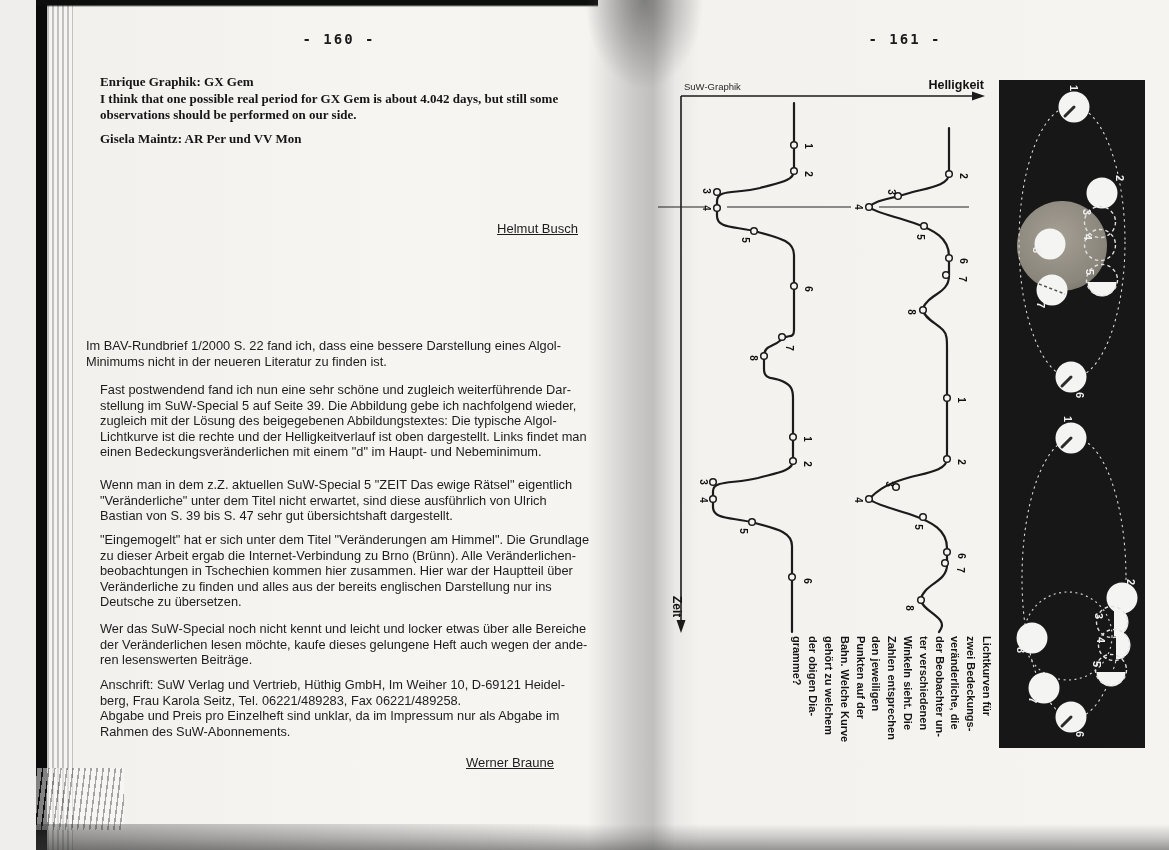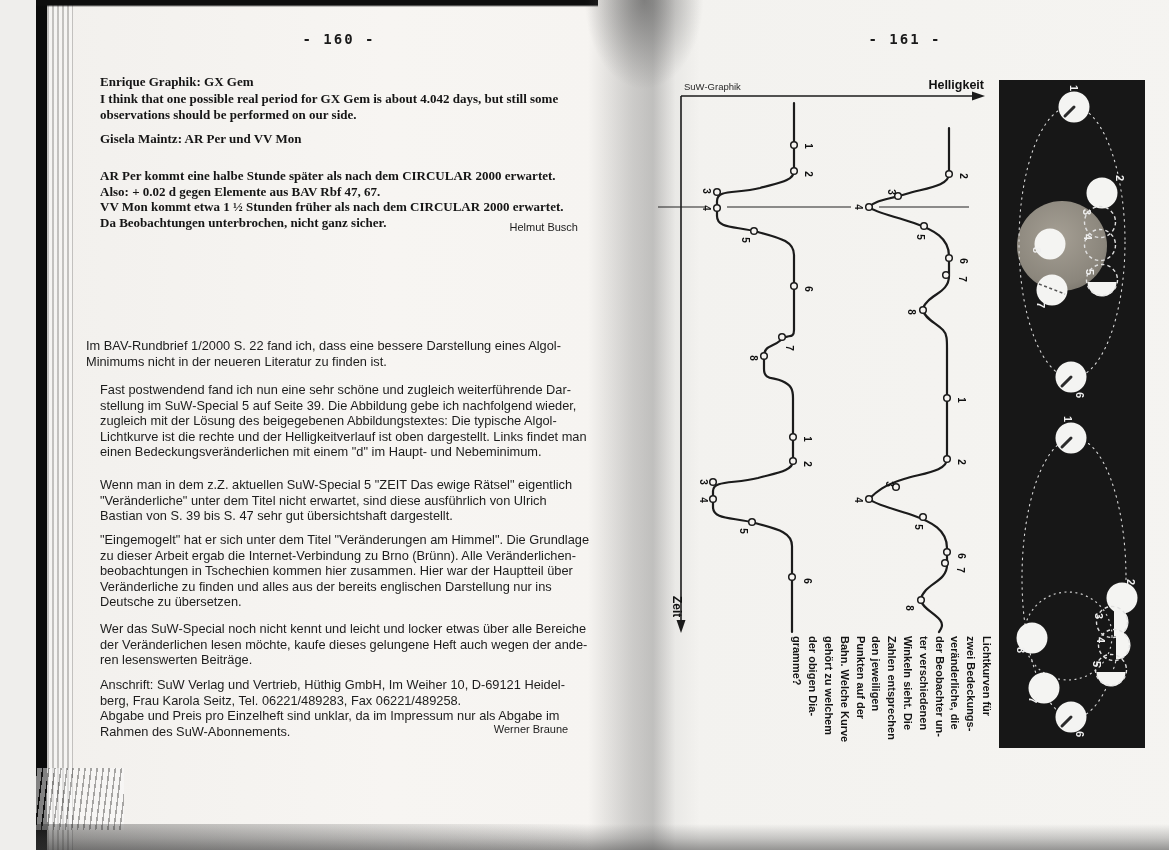--- a/index.html
+++ b/index.html
@@ -14,21 +14,21 @@
   .gutter-top{left:548px;top:0;width:120px;height:90px;background:radial-gradient(ellipse at 50% 0%,rgba(70,70,70,.55),rgba(70,70,70,0) 70%);}
   .edge-bottom{left:0;top:824px;width:1169px;height:26px;background:linear-gradient(180deg,rgba(80,80,80,0) 0%,rgba(90,90,90,.30) 55%,rgba(70,70,70,.55) 100%);}
   .edge-bottom-left{left:0;top:824px;width:560px;height:26px;background:linear-gradient(90deg,rgba(40,40,40,.35),rgba(40,40,40,0));}
   .fanned-pages{left:0;top:768px;width:88px;height:62px;background:repeating-linear-gradient(97deg,rgba(25,25,25,.65) 0 1.5px,rgba(250,250,250,.9) 1.5px 6px);opacity:.55;}
   
   .pageno{font-family:"DejaVu Sans Mono","Liberation Mono",monospace;font-weight:bold;font-size:14px;letter-spacing:2px;text-align:center;}
   .pn160{left:63px;top:31px;width:480px;}
   .pn161{left:624px;top:31px;width:490px;}
   .serifblock{font-family:"Liberation Serif",serif;font-weight:bold;font-size:13px;line-height:15.6px;white-space:pre-line;color:#151515;}
   .sans{font-size:12.8px;line-height:15.6px;white-space:pre-line;color:#1c1c1c;}
-  .sig{font-size:11px;color:#1c1c1c;}
+  .sig{font-size:13px;color:#1c1c1c;text-decoration:underline;}
   .art-title{font-weight:bold;font-size:13.4px;text-align:center;letter-spacing:.3px;}
   
   .caption-outer{left:752px;top:636px;width:206px;height:126px;}
   .caption-inner{position:absolute;left:40px;top:-40px;width:126px;height:206px;transform:rotate(90deg);font-weight:600;font-size:11px;line-height:15.8px;white-space:pre-line;color:#141414;}
   svg text{font-family:"Liberation Sans",sans-serif;}
 </style>
 </head>
 <body>
 
 <div class="scan">
@@ -42,24 +42,20 @@
   <div class="abs edge-bottom"></div>
   <div class="abs edge-bottom-left"></div>
 
   <div class="abs pageno pn160">- 160 -</div>
 
   <div class="abs serifblock" style="left:64px;top:74px;width:500px;">Enrique Graphik:   GX Gem</div>
   <div class="abs serifblock" style="left:64px;top:91px;width:510px;">I think that one possible real period for GX Gem is about 4.042 days, but still some
 observations should be performed on our side.</div>
 
   <div class="abs serifblock" style="left:64px;top:131px;width:500px;">Gisela Maintz:   AR Per und VV Mon</div>
-  <div class="abs serifblock" style="left:64px;top:168px;width:520px;">AR Per kommt eine halbe Stunde später als nach dem CIRCULAR 2000 erwartet.
-Also: + 0.02 d  gegen Elemente aus BAV Rbf 47, 67.
-VV Mon kommt etwa 1 ½ Stunden früher als nach dem CIRCULAR 2000 erwartet.
-Da Beobachtungen unterbrochen, nicht ganz sicher.</div>
 
   <div class="abs sig" style="left:380px;top:221px;width:162px;text-align:right;">Helmut Busch</div>
 
 
   <div class="abs sans" style="left:50px;top:338px;width:495px;">Im BAV-Rundbrief 1/2000 S. 22 fand ich, dass eine bessere Darstellung eines Algol-
 Minimums nicht in der neueren Literatur zu finden ist.</div>
   <div class="abs sans" style="left:64px;top:382px;width:495px;">Fast postwendend fand ich nun eine sehr schöne und zugleich weiterführende Dar-
 stellung im SuW-Special 5 auf Seite 39. Die Abbildung gebe ich nachfolgend wieder,
 zugleich mit der Lösung des beigegebenen Abbildungstextes: Die typische Algol-
 Lichtkurve ist die rechte und der Helligkeitverlauf ist oben dargestellt. Links findet man
@@ -72,21 +68,21 @@
 beobachtungen in Tschechien kommen hier zusammen. Hier war der Hauptteil über
 Veränderliche zu finden und alles aus der bereits englischen Darstellung nur ins
 Deutsche zu übersetzen.</div>
   <div class="abs sans" style="left:64px;top:621px;width:495px;">Wer das SuW-Special noch nicht kennt und leicht  und locker etwas über alle Bereiche
 der Veränderlichen lesen möchte, kaufe dieses gelungene Heft auch wegen der ande-
 ren  lesenswerten Beiträge.</div>
   <div class="abs sans" style="left:64px;top:677px;width:495px;">Anschrift: SuW Verlag und Vertrieb, Hüthig GmbH, Im Weiher 10, D-69121 Heidel-
 berg, Frau Karola Seitz, Tel. 06221/489283, Fax  06221/489258.
 Abgabe und Preis pro Einzelheft sind unklar, da im Impressum nur als Abgabe im
 Rahmen des SuW-Abonnements.</div>
-  <div class="abs sig" style="left:430px;top:723px;width:130px;text-align:center;">Werner Braune</div>
+  <div class="abs sig" style="left:430px;top:755px;width:130px;text-align:left;">Werner Braune</div>
 
   <div class="abs pageno pn161">- 161 -</div>
 
   <svg class="abs" id="figure-svg" style="left:610px;top:70px;width:560px;height:706px;" viewBox="610 70 560 706">
     <defs>
       <radialGradient id="diskGrad" cx="45%" cy="40%" r="75%">
         <stop offset="0%" stop-color="#a59f94"></stop>
         <stop offset="70%" stop-color="#8b867c"></stop>
         <stop offset="100%" stop-color="#6e6a62"></stop>
       </radialGradient>

